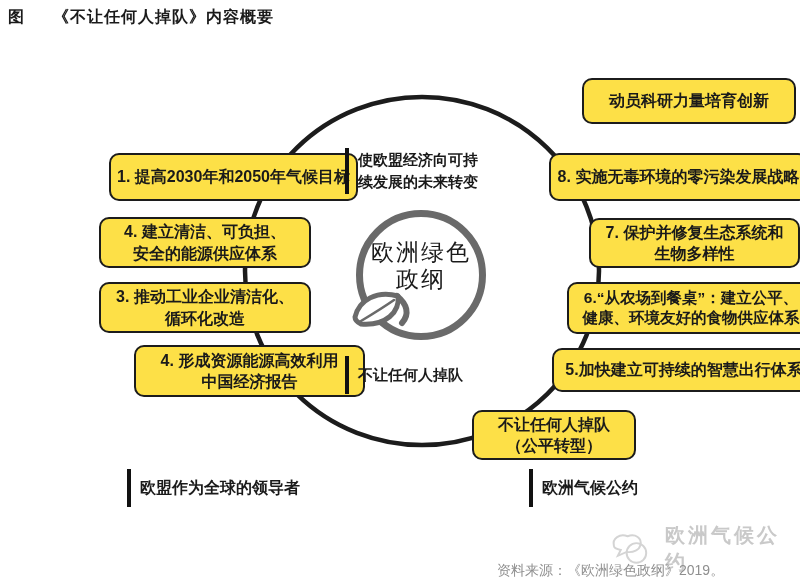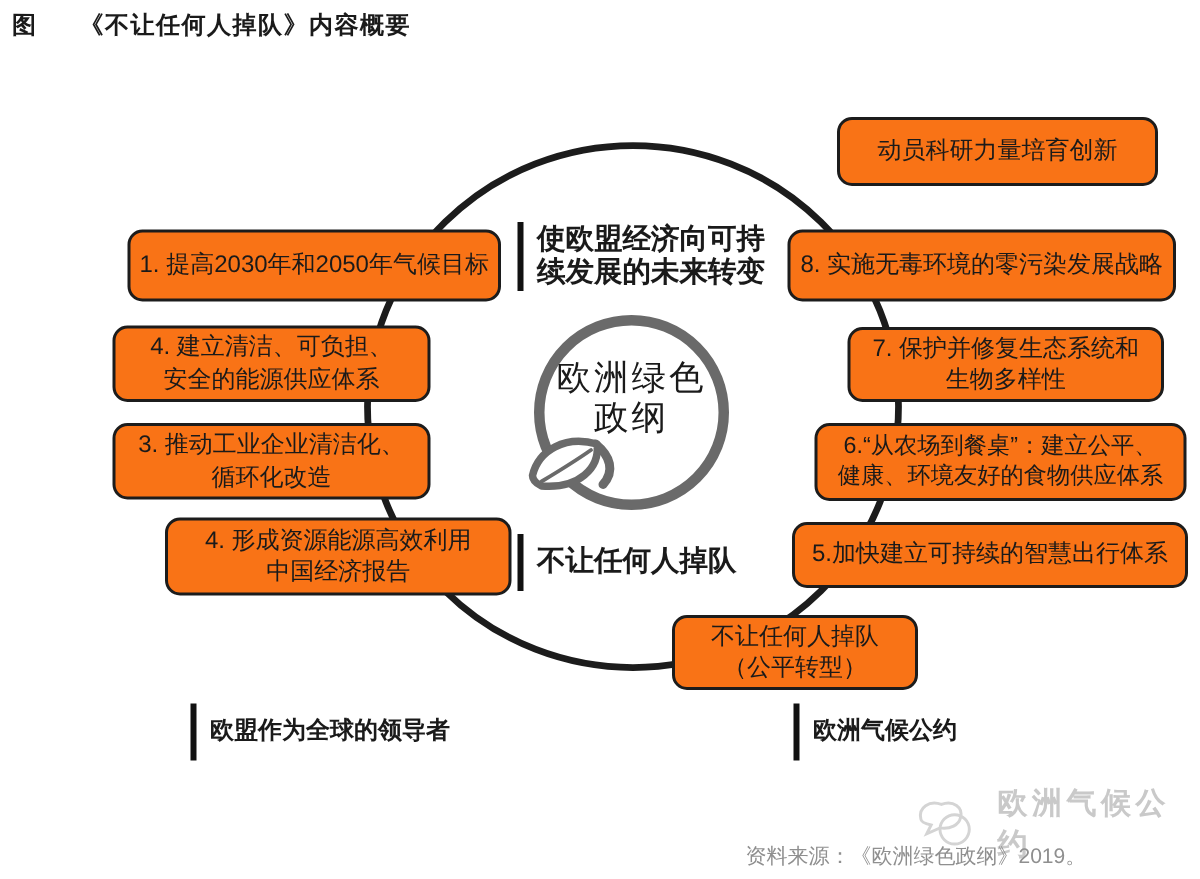--- a/index.html
+++ b/index.html
@@ -4,39 +4,39 @@
 <style>
   html,body{margin:0;padding:0;background:#fff;}
   .page{
     position:relative;width:800px;height:586px;background:#fff;overflow:hidden;
     font-family:"Liberation Sans",sans-serif;color:#1a1a1a;
   }
   .title{position:absolute;left:8px;top:7px;display:flex;gap:28px;
     font-size:16px;font-weight:bold;letter-spacing:1px;}
   .ring-svg{position:absolute;left:0;top:0;z-index:1;}
   .node{
-    position:absolute;z-index:2;background:#f97316;border:2px solid #1c1c1c;border-radius:10px;
+    position:absolute;z-index:2;background:#fde047;border:2px solid #1c1c1c;border-radius:10px;
     display:flex;flex-direction:column;align-items:center;justify-content:center;
-    font-weight:normal;font-size:16px;line-height:1.32;text-align:center;white-space:nowrap;
+    font-weight:bold;font-size:16px;line-height:1.32;text-align:center;white-space:nowrap;margin-left:24px;
   }
   .node.small{font-size:15.5px;}
   .center-circle{
     position:absolute;left:356px;top:210px;width:116px;height:116px;z-index:2;
     border:7px solid #6a6a6a;border-radius:50%;background:#fff;
   }
   .center-text{
     position:absolute;left:356px;top:218px;width:130px;height:96px;z-index:2;
     display:flex;flex-direction:column;align-items:center;justify-content:center;
     font-family:"DejaVu Serif",serif;font-size:23px;line-height:27px;letter-spacing:2px;
   }
   .leaf-svg{position:absolute;left:350px;top:282px;z-index:3;}
   .note{position:absolute;z-index:3;display:flex;gap:9px;font-weight:bold;}
   .note .bar{width:4px;background:#111;flex:0 0 4px;}
   .note .ntext{display:flex;flex-direction:column;justify-content:center;
-    font-size:19px;line-height:22px;}
+    font-size:15px;line-height:22px;}
   .note.sm .ntext{font-size:16px;}
   .watermark{position:absolute;left:610px;top:522px;z-index:4;display:flex;align-items:center;gap:8px;
     color:#c9c9c9;}
   .watermark .wm-text{font-size:20px;font-weight:bold;letter-spacing:3px;}
   .source{position:absolute;left:497px;top:562px;z-index:4;font-size:14px;color:#8f8f8f;}
 </style>
 </head>
 <body>
 
 <div class="page">

